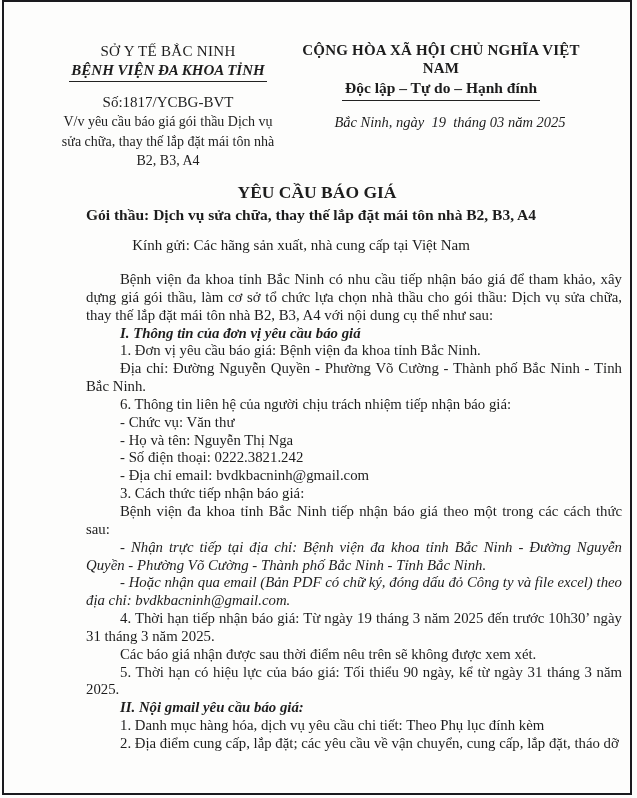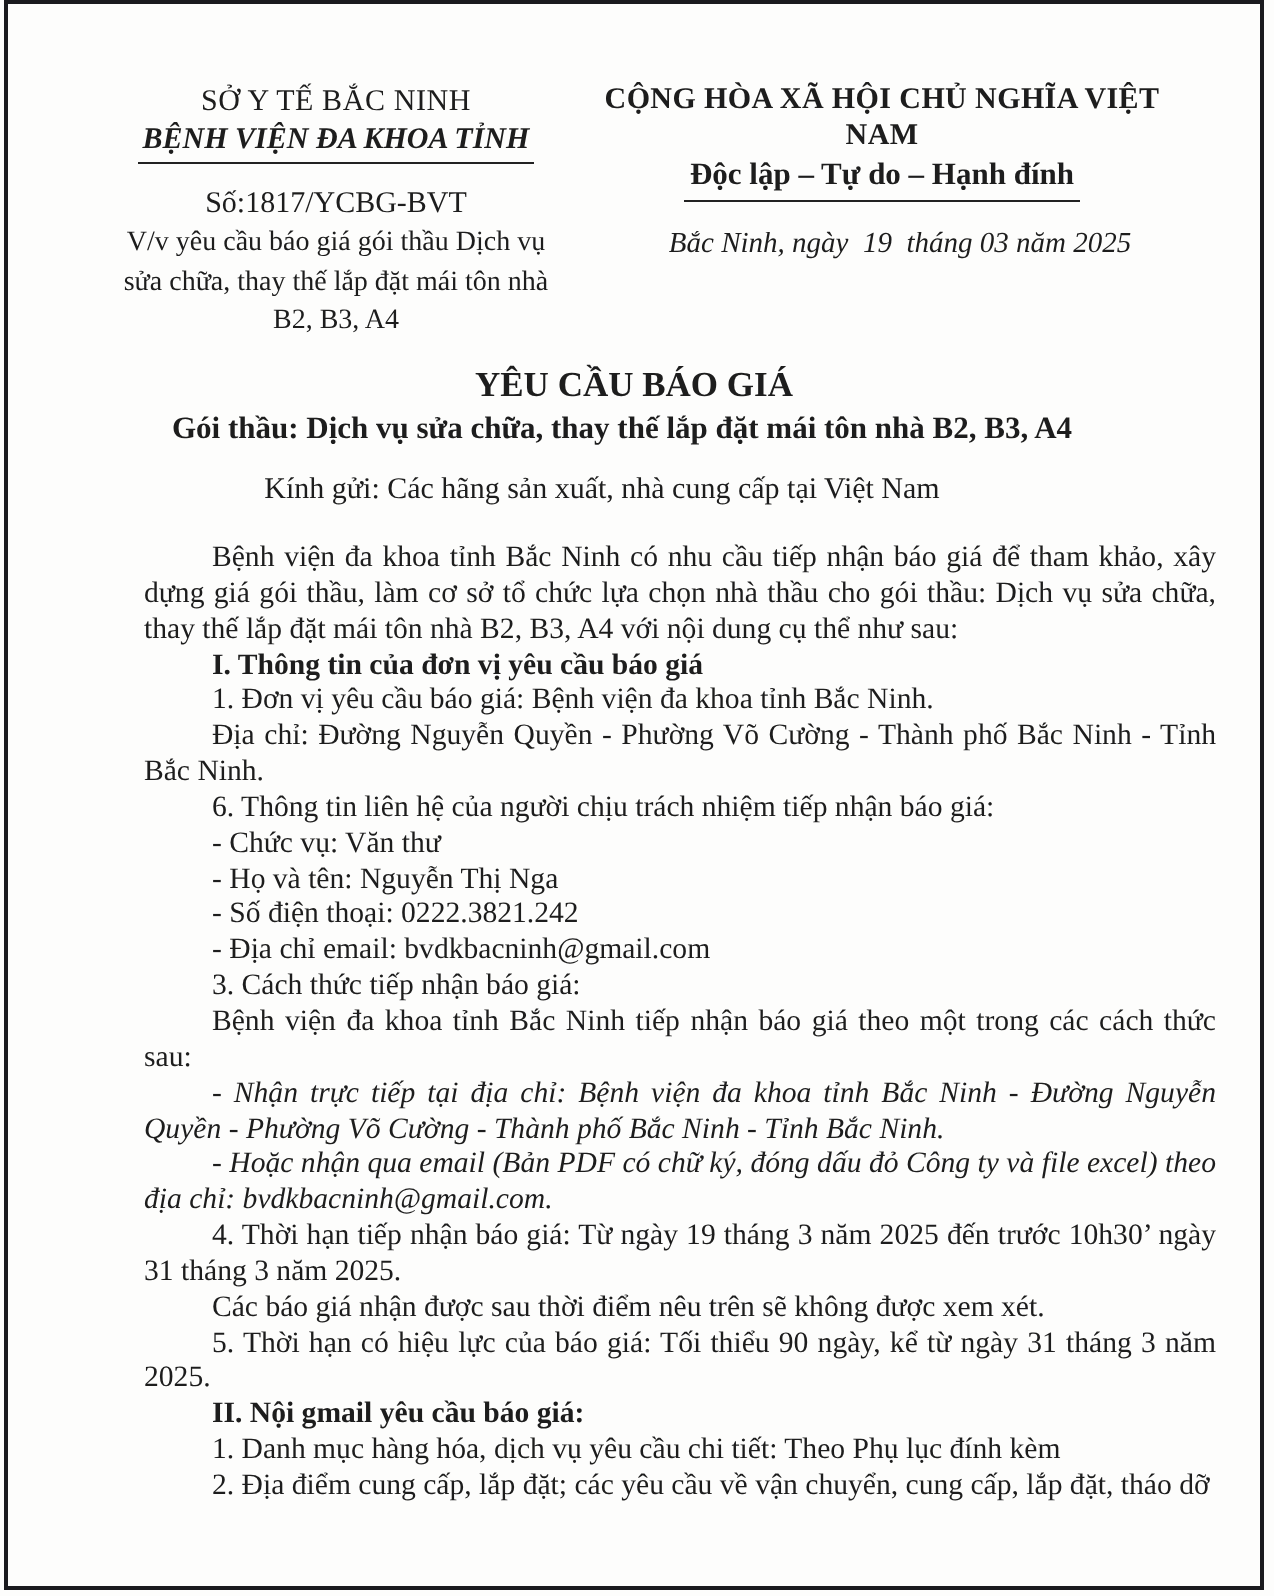--- a/index.html
+++ b/index.html
@@ -36,25 +36,25 @@
   
   .title-block{position:absolute;left:60px;top:182px;width:536px;text-align:center;}
   .doc-title{font-size:17.5px;font-weight:bold;line-height:21px;margin:0;padding-right:22px;}
   .doc-subtitle{font-size:15.5px;font-weight:bold;line-height:21px;margin:1px 0 0;padding-right:34px;}
   .salutation{
     position:absolute;left:76px;top:237px;width:536px;text-align:center;
     font-size:15px;padding-right:86px;box-sizing:border-box;
   }
   
   .body-text{
-    position:absolute;left:72px;top:271px;width:536px;
+    position:absolute;left:86px;top:271px;width:536px;
     font-size:14.8px;line-height:17.85px;text-align:justify;
   }
   .body-text p{margin:0;text-indent:34px;}
-  .body-text p.b{font-weight:bold;}
+  .body-text p.b{font-weight:bold;font-style:italic;}
   .body-text p.i{font-style:italic;}
 </style>
 </head>
 <body>
 
 <div class="scan-frame"></div>
 
 <div class="hdr-left">
   <div class="org-sup">SỞ Y TẾ BẮC NINH</div>
   <div class="org-name"><span>BỆNH VIỆN ĐA KHOA TỈNH</span></div>

